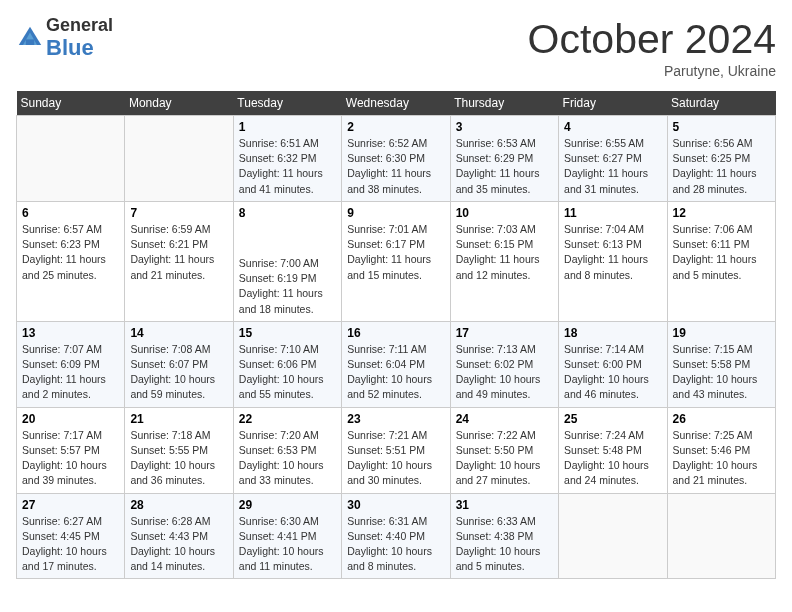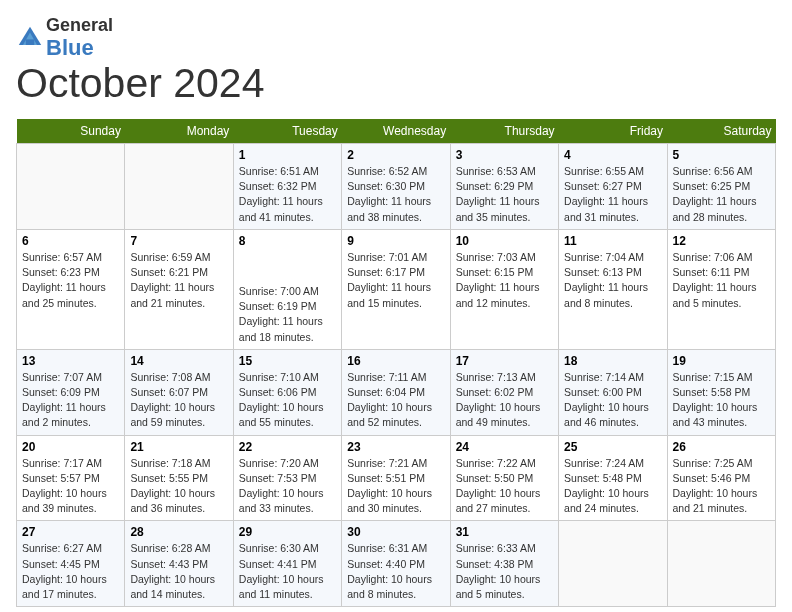--- a/index.html
+++ b/index.html
@@ -8,21 +8,20 @@
       background: #fff;
       width: 792px;
       min-height: 612px;
       padding: 16px;
     }
     .header {
       display: flex;
       justify-content: space-between;
       align-items: flex-start;
       margin-bottom: 12px;
-      flex-direction: column;
     }
     .logo-area {
       display: flex;
       align-items: center;
     }
     .logo-text {
       display: flex;
       flex-direction: column;
       line-height: 1.1;
     }
@@ -52,24 +51,24 @@
     .location {
       font-size: 14px;
       color: #555;
     }
     .calendar {
       width: 100%;
       border-collapse: collapse;
       font-size: 11px;
     }
     .calendar th {
-      background-color: #4d7c0f;
+      background-color: #404040;
       color: #fff;
       padding: 5px 4px;
-      text-align: right;
+      text-align: left;
       font-size: 12px;
       font-weight: normal;
     }
     .calendar td {
       border: 1px solid #ccc;
       vertical-align: top;
       padding: 4px 5px;
       width: 108px;
       min-height: 70px;
       background: #fff;
@@ -105,20 +104,21 @@
       <polygon points="20,12 30,30 10,30" fill="#5a9fd4"></polygon>
       <rect x="14" y="22" width="12" height="8" fill="#3a7abf"></rect>
     </svg>
     <div class="logo-text">
       <span class="logo-general">General</span>
       <span class="logo-blue">Blue</span>
     </div>
   </div>
   <div class="title-area">
     <div class="month-year">October 2024</div>
+    <div class="location">Parutyne, Ukraine</div>
   </div>
 </div>
 
 <table class="calendar">
   <thead>
     <tr>
     <th>Sunday</th>
         <th>Monday</th>
         <th>Tuesday</th>
         <th>Wednesday</th>
@@ -259,21 +259,21 @@
         </td>
         <td>
           <span class="day-num">21</span>
           <div class="day-info" style="white-space: pre-line;">Sunrise: 7:18 AM
 Sunset: 5:55 PM
 Daylight: 10 hours and 36 minutes.</div>
         </td>
         <td>
           <span class="day-num">22</span>
           <div class="day-info" style="white-space: pre-line;">Sunrise: 7:20 AM
-Sunset: 7:53 PM
+Sunset: 6:53 PM
 Daylight: 10 hours and 33 minutes.</div>
         </td>
         <td>
           <span class="day-num">23</span>
           <div class="day-info" style="white-space: pre-line;">Sunrise: 7:21 AM
 Sunset: 5:51 PM
 Daylight: 10 hours and 30 minutes.</div>
         </td>
         <td>
           <span class="day-num">24</span>

